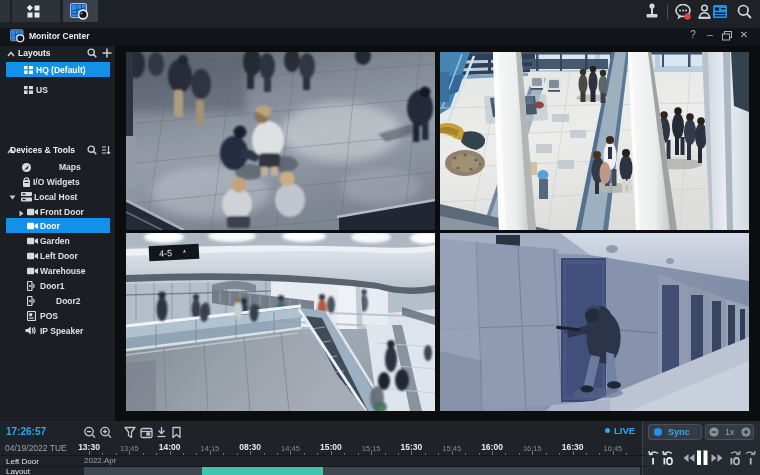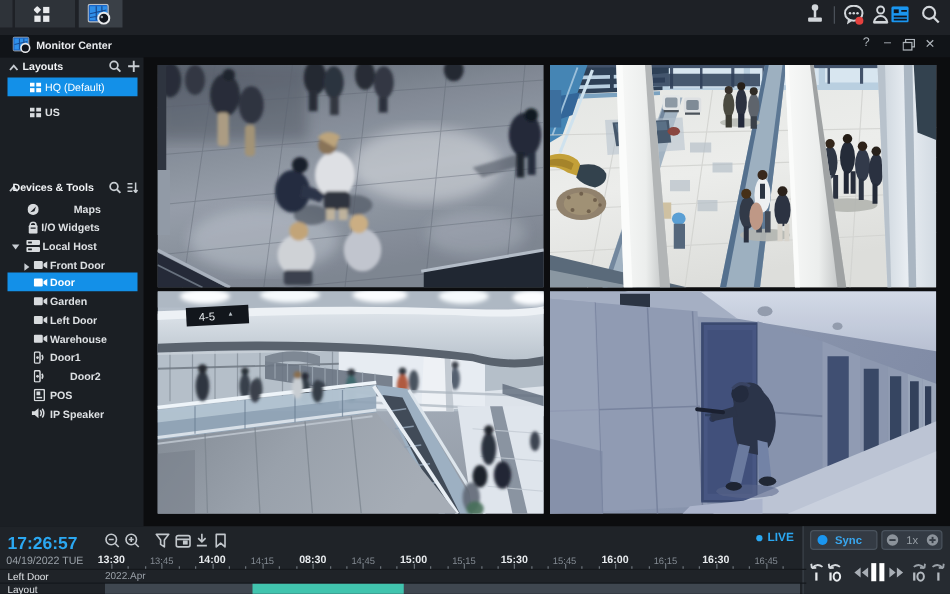--- a/index.html
+++ b/index.html
@@ -17,21 +17,21 @@
   #sidebar { left:0; top:46px; width:115px; height:375px; background:#1b1f24; }
   .sechead { position:absolute; color:#f0f2f4; font-size:8.5px; font-weight:bold; }
   .item { position:absolute; color:#dde0e3; font-size:8.5px;font-weight:bold; }
   .selrow { position:absolute; left:6px; width:104px; height:15px; background:#1390e8; }
   
   #video { left:115px; top:46px; width:645px; height:375px; background:#0c0d0f; }
   .ph { position:absolute; overflow:hidden; }
   
   #bottom { left:0; top:421px; width:760px; height:54px; background:#1f2328; }
   #rightpanel { left:642px; top:421px; width:118px; height:54px; background:#262b31; border-left:1px solid #3a4148; }
-  #clock { left:6px; top:426px; color:#2ba8f2; font-size:14px; font-weight:bold; letter-spacing:0;}
+  #clock { left:6px; top:426px; color:#2ba8f2; font-size:10px; font-weight:bold; letter-spacing:0;}
   #date { left:5px; top:443px; color:#9aa1a8; font-size:8.5px; }
   .tickmaj { position:absolute; top:442px; color:#e8ebee; font-size:8.5px; font-weight:bold; transform:translateX(-50%); }
   .tickmin { position:absolute; top:444px; color:#848b93; font-size:7.5px; transform:translateX(-50%); }
   .rowlabel { position:absolute; left:6px; color:#e2e5e8; font-size:8px; }
   .btn { position:absolute; background:#343b44; border:1px solid #49525c; border-radius:3px; }
 </style>
 </head>
 <body>
 
 <div id="taskbar" class="abs">
@@ -120,21 +120,21 @@
     <path d="M5 0.5 V9.5 M0.5 5 H9.5" stroke="#c8cdd2" stroke-width="1.5"></path>
   </svg>
 
 <div class="selrow" style="top:62px;"></div>
 <svg class="abs" style="left:24px;top:66px" width="9" height="8" viewBox="0 0 9 8">
     <rect x="0" y="0" width="3.6" height="3.2" fill="#fff"></rect>
     <rect x="5" y="0" width="4" height="3.2" fill="#fff"></rect>
     <rect x="0" y="4.5" width="3.6" height="3.5" fill="#fff"></rect>
     <rect x="5" y="4.5" width="4" height="3.5" fill="#fff"></rect>
   </svg>
-<div class="item" style="left:36px;top:65px;font-weight:normal;color:#fff;">HQ (Default)</div>
+<div class="item" style="left:36px;top:65px;font-weight:bold;color:#fff;">HQ (Default)</div>
 <svg class="abs" style="left:24px;top:86px" width="9" height="8" viewBox="0 0 9 8">
     <rect x="0" y="0" width="3.6" height="3.2" fill="#d8dbde"></rect>
     <rect x="5" y="0" width="4" height="3.2" fill="#d8dbde"></rect>
     <rect x="0" y="4.5" width="3.6" height="3.5" fill="#d8dbde"></rect>
     <rect x="5" y="4.5" width="4" height="3.5" fill="#d8dbde"></rect>
   </svg>
 <div class="item" style="left:36px;top:85px;">US</div>
 
 <svg class="abs" style="left:7px;top:148px" width="8" height="6" viewBox="0 0 8 6">
     <path d="M1 5 L4 1.5 L7 5" stroke="#c8cdd2" stroke-width="1.5" fill="none"></path>

